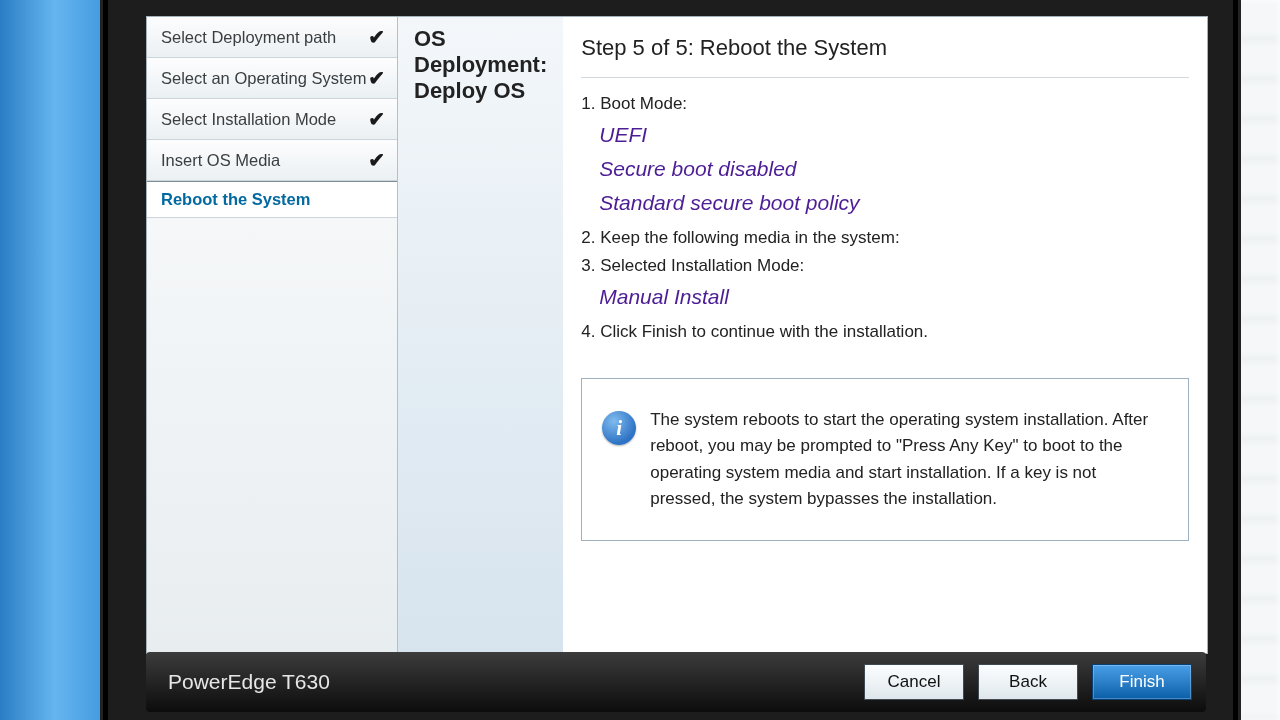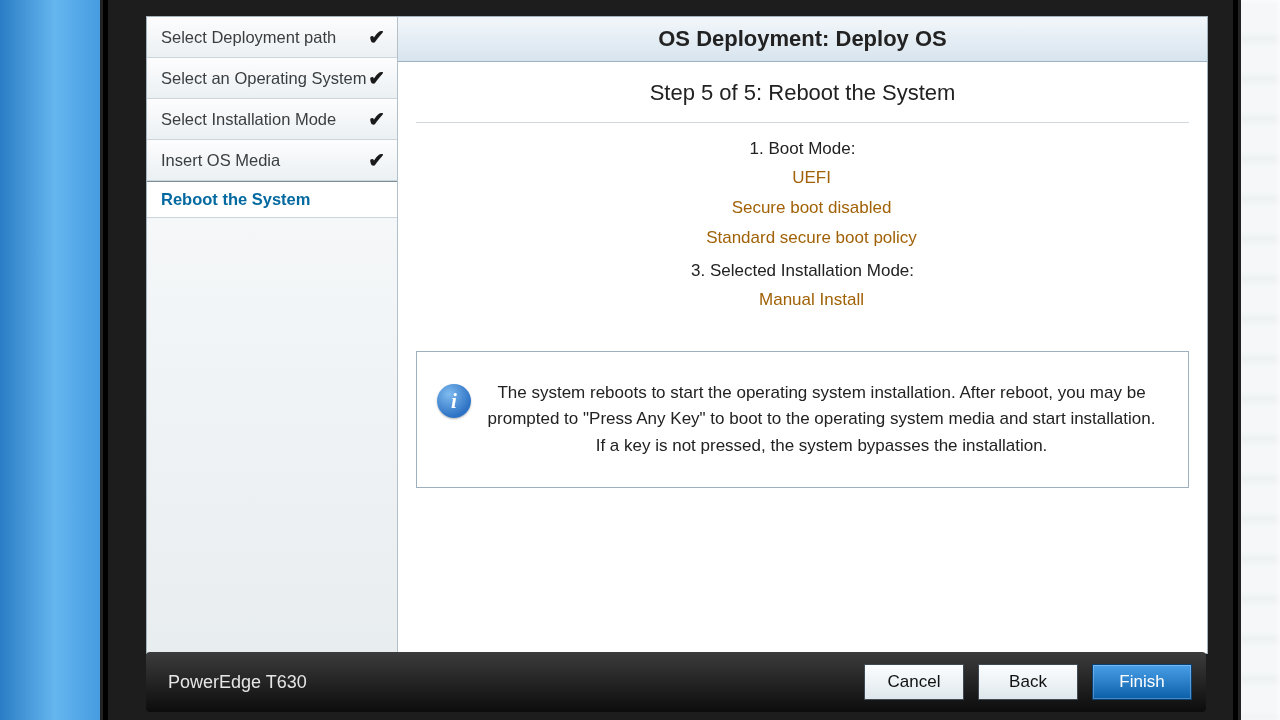--- a/index.html
+++ b/index.html
@@ -61,31 +61,31 @@
   background: linear-gradient(#fdfdfe,#ebf0f3);
 }
 .step.active {
   background: #fff;
   border-top: 1px solid #7d8c95;
   font-weight: 600;
   color: #0369a1;
 }
 .step .chk { color:#1a1a1a; font-size:20px; font-weight:700;}
 
-.content { flex: 1; display:flex; flex-direction:column;text-align:center; }
+.content { flex: 1; display:flex; flex-direction:row; }
 .titlebar{
   padding: 9px 16px;
   background: linear-gradient(#f3f7fa,#d7e4ee);
   border-bottom:1px solid #9fb2bf;
   font-size:22px; font-weight:600; color:#222;
 }
 .body { padding: 14px 18px; font-size:17px; color:#222; }
 .step-heading{ font-size:22px; font-weight:500; margin:4px 0 16px; padding-bottom:16px; border-bottom:1px solid #cfd8de; }
 .ol-item{ margin: 8px 0 4px; }
-.sub  { margin-left:18px; padding:5px 0; font-size:17px; color:#a16207; }
+.sub  { margin-left:18px; padding:5px 0; font-size:21px; color:#4c1d95;font-style:italic; }
 .infobox{
   margin: 36px 0 0 0;
   padding: 28px 30px 28px 20px;
   border:1px solid #9eb0bd;
   display:flex; align-items:flex-start; gap:14px;
   line-height:1.55; font-size:17px;
 }
 .info-icon{
   width:34px;height:34px;border-radius:50%;
   background: radial-gradient(circle at 35% 30%,#7fbbef 0%,#2d72c4 70%);
@@ -98,21 +98,21 @@
 
 .footer{
   position:absolute; left:38px; bottom:8px;
   width:1060px; height:60px;
   background:linear-gradient(#3c3c3c,#0c0c0c);
   border-radius:4px;
   display:flex; align-items:center; justify-content:space-between;
   padding:0 14px 0 22px; box-sizing:border-box;
   color:#e6e6e6;
 }
-.sysinfo{ display:flex; flex-direction:column; font-size:18px; line-height:1.35; }
+.sysinfo{ display:flex; flex-direction:column; font-size:21px; line-height:1.35; }
 .buttons{ display:flex; gap:14px; }
 .btn{
   min-width:100px; height:36px;
   border:1px solid #3f4a52; border-radius:0;
   font-size:17px; cursor:pointer;
   background:linear-gradient(#fcfeff,#dfe7ec);
   color:#111;
 }
 .btn.primary{
   background:linear-gradient(#4aa0e8,#0b5fa8);
@@ -155,24 +155,26 @@
     <div class="content">
       <div class="titlebar">OS Deployment: Deploy OS</div>
       <div class="body">
         <div class="step-heading">Step 5 of 5: Reboot the System</div>
 
         <div class="ol-item">1. Boot Mode:</div>
         <div class="sub">UEFI</div>
         <div class="sub">Secure boot disabled</div>
         <div class="sub">Standard secure boot policy</div>
 
+        <div class="ol-item">2. Keep the following media in the system:</div>
 
         <div class="ol-item">3. Selected Installation Mode:</div>
         <div class="sub">Manual Install</div>
 
+        <div class="ol-item">4. Click Finish to continue with the installation.</div>
 
         <div class="infobox">
           <div class="info-icon">i</div>
           <div>The system reboots to start the operating system installation. After reboot, you may be prompted to "Press Any Key" to boot to the operating system media and start installation. If a key is not pressed, the system bypasses the installation.</div>
         </div>
       </div>
     </div>
   </div>
 
   <div class="footer">

